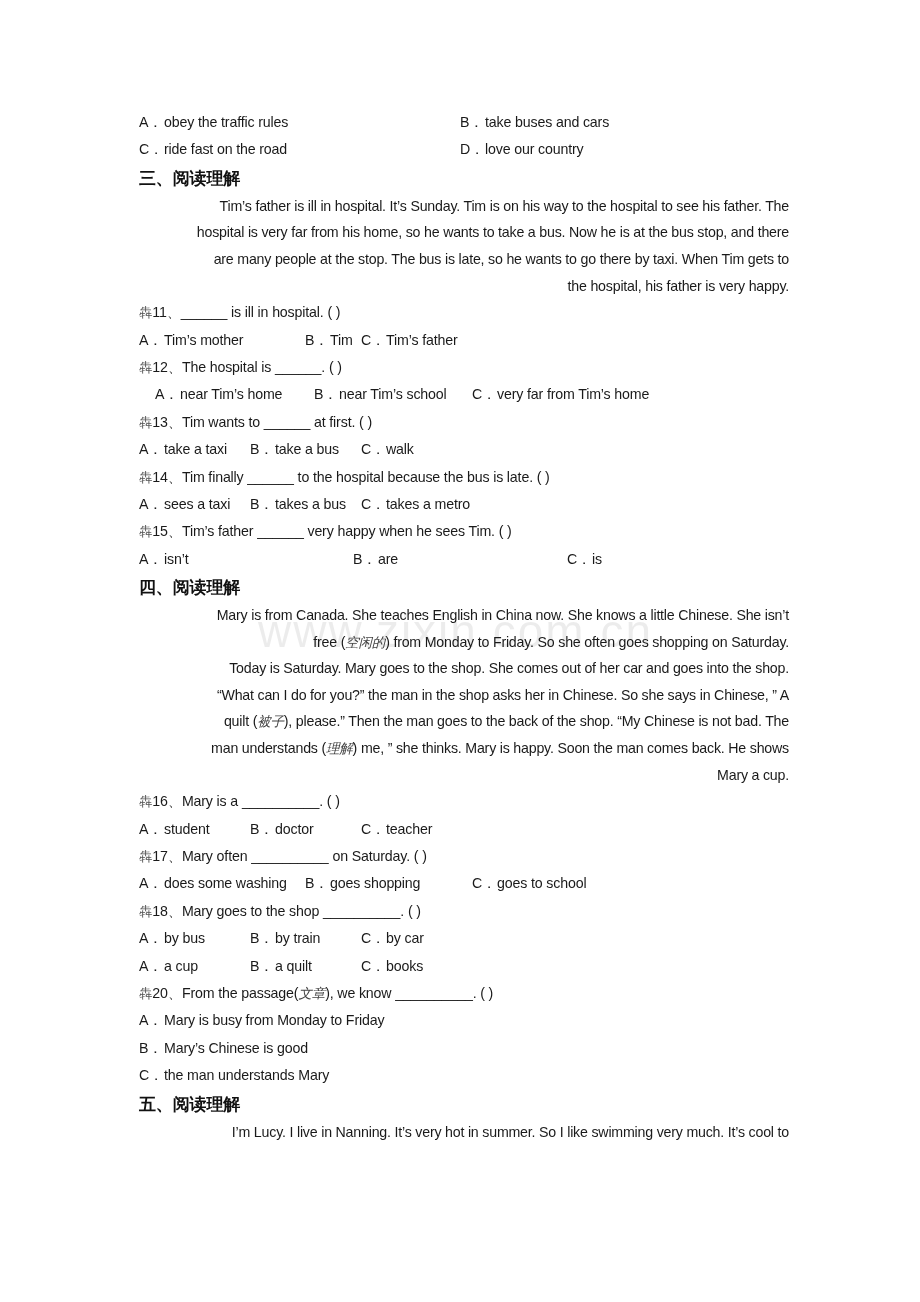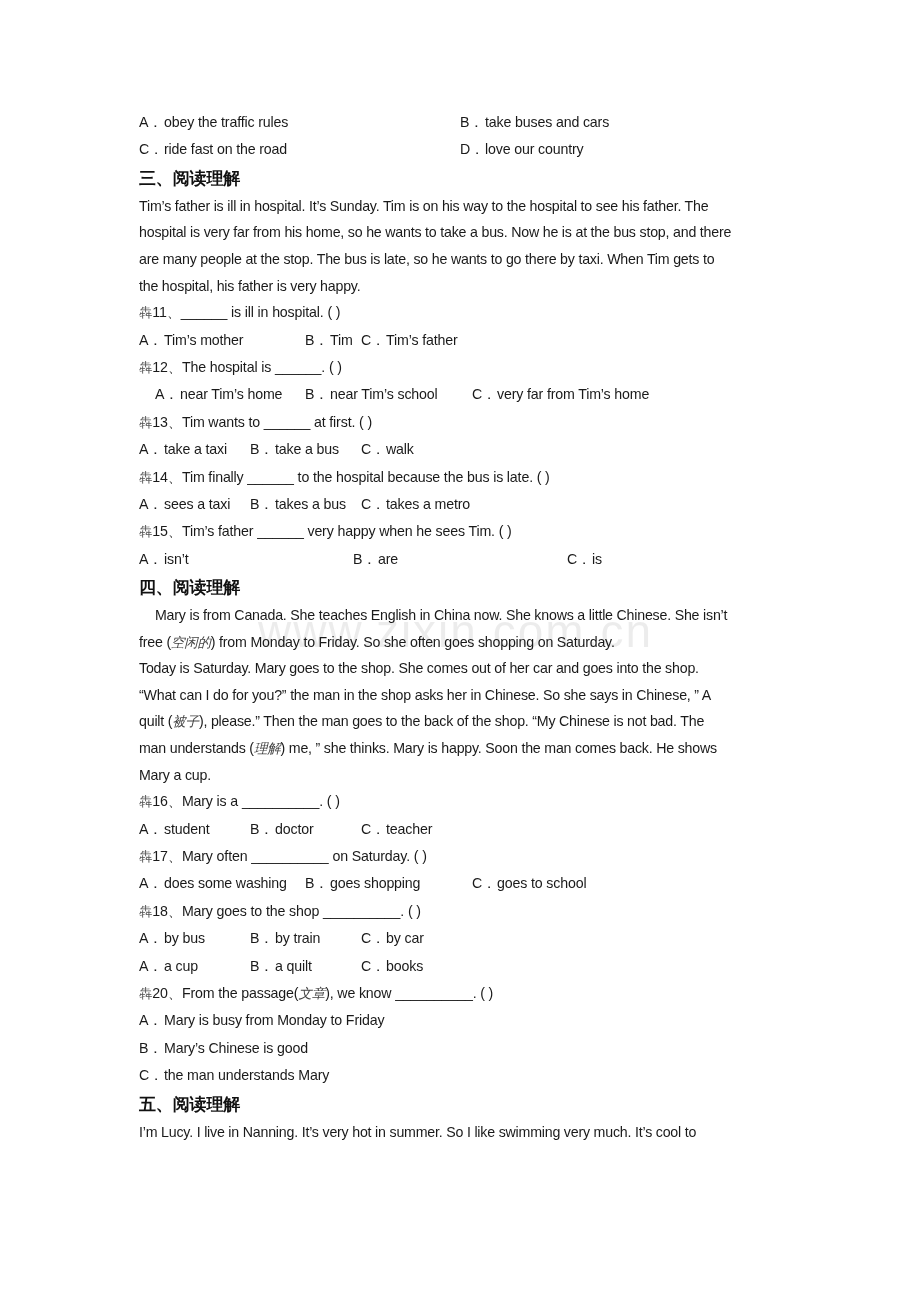--- a/index.html
+++ b/index.html
@@ -8,21 +8,21 @@
     font-family: "Liberation Sans", "DejaVu Sans", sans-serif;
     color: #1a1a1a;
   }
   .page { position: absolute; left: 139px; top: 109px; width: 650px; }
   .line {
     height: 27.4px; line-height: 27.4px; font-size: 14.2px;
     white-space: nowrap; position: relative; letter-spacing: -0.15px;
   }
   .heading { font-size: 17px; font-weight: bold; height: 29px; line-height: 29px; color: #111; }
   .para { font-size: 14.2px; line-height: 26.6px; letter-spacing: -0.2px; white-space: normal; width: 650px; }
-  .para-line { display: block; white-space: nowrap; height: 26.6px; }
+  .para-line { display: block; white-space: nowrap; height: 26.6px; text-align: right; }
   .indent { padding-left: 16px; }
   .opt { position: absolute; top: 0; }
   .opt .letter { display: inline-block; width: 25px; }
   .qprefix { color: #555; font-family: "DejaVu Serif", serif; font-size: 13.5px; }
   .cn { font-family: "DejaVu Serif", serif; color: #444; font-size: 13.5px; font-style: italic; }
   .watermark {
     position: absolute; left: 258px; top: 601px; font-size: 46px; color: #000;
     opacity: 0.07; letter-spacing: 2px; font-family: "Liberation Sans", sans-serif;
     pointer-events: none; white-space: nowrap; line-height: 60px;
   }
@@ -58,21 +58,21 @@
     <span class="opt" style="left:0"><span class="letter">A．</span><span>Tim’s mother</span></span>
     <span class="opt" style="left:166px"><span class="letter">B．</span><span>Tim</span></span>
     <span class="opt" style="left:222px"><span class="letter">C．</span><span>Tim’s father</span></span>
   </div>
 
   <div class="line">
     <span class="qprefix">犇</span><span>12、</span><span>The hospital is ______. (   )</span>
   </div>
   <div class="line">
     <span class="opt" style="left:16px"><span class="letter">A．</span><span>near Tim’s home</span></span>
-    <span class="opt" style="left:166px"><span class="letter">B．</span><span>near Tim’s school</span></span>
+    <span class="opt" style="left:175px"><span class="letter">B．</span><span>near Tim’s school</span></span>
     <span class="opt" style="left:333px"><span class="letter">C．</span><span>very far from Tim’s home</span></span>
   </div>
 
   <div class="line">
     <span class="qprefix">犇</span><span>13、</span><span>Tim wants to ______ at first. (   )</span>
   </div>
   <div class="line">
     <span class="opt" style="left:0"><span class="letter">A．</span><span>take a taxi</span></span>
     <span class="opt" style="left:111px"><span class="letter">B．</span><span>take a bus</span></span>
     <span class="opt" style="left:222px"><span class="letter">C．</span><span>walk</span></span>

